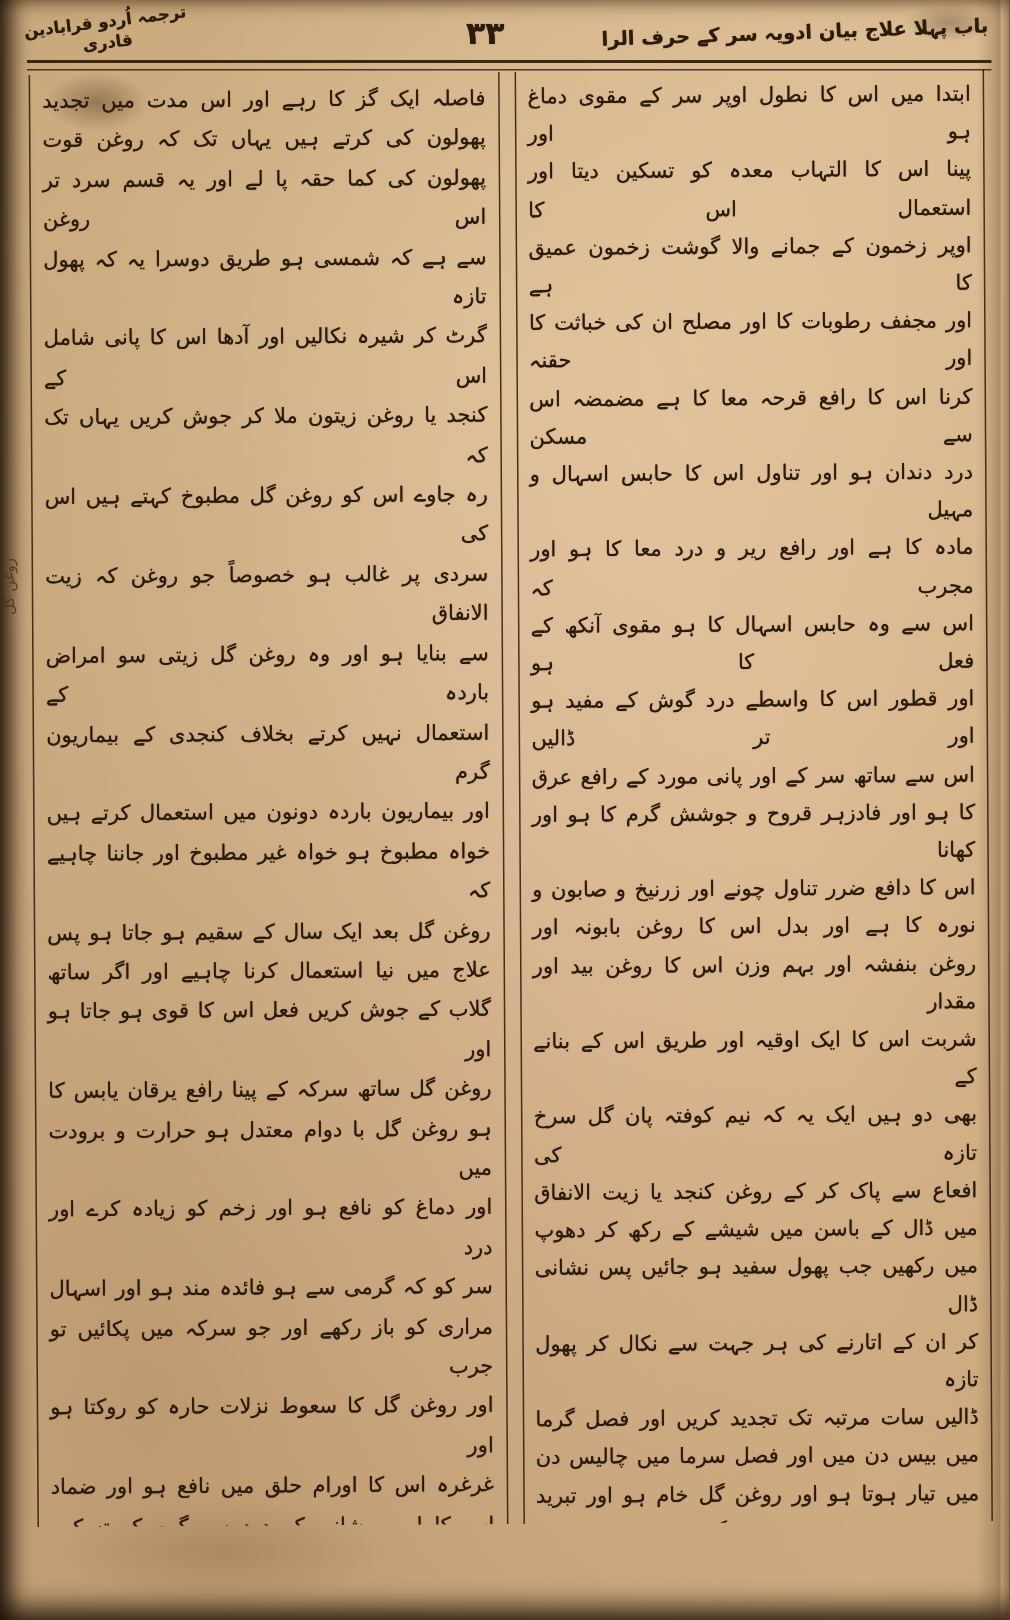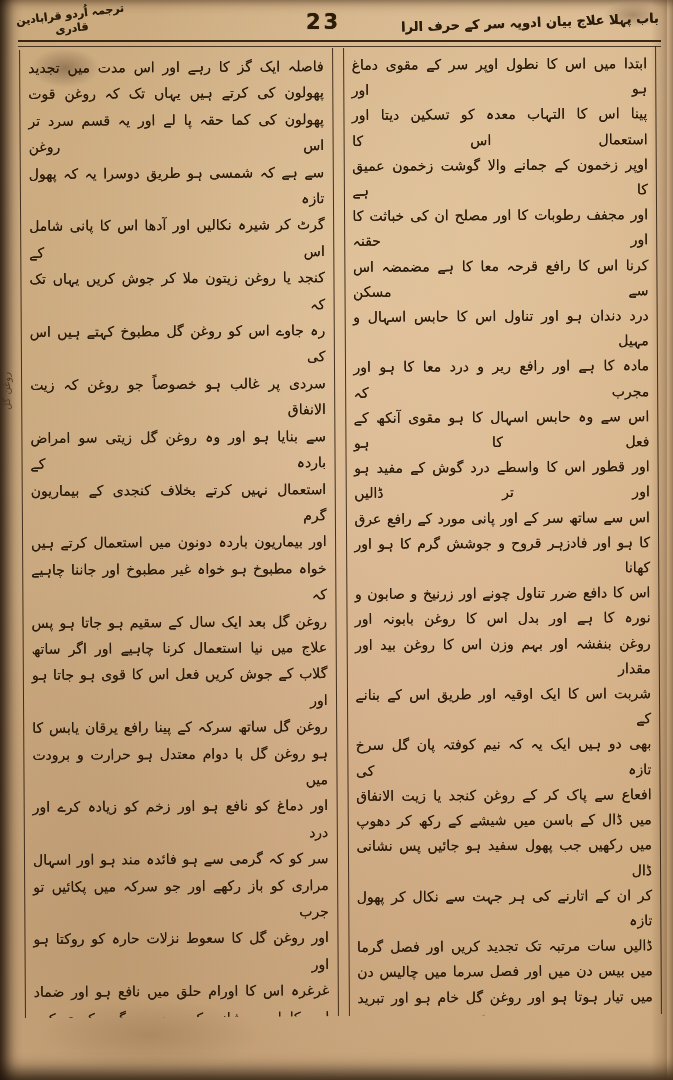--- a/index.html
+++ b/index.html
@@ -96,21 +96,21 @@
 
 <div class="page">
 
   <div class="crease-right"></div>
   <div class="stain stain-a"></div>
   <div class="stain stain-b"></div>
   <div class="stain stain-c"></div>
 
   <div class="header">
     <div class="hdr-right">باب پہلا علاج بیان ادویہ سر کے حرف الرا</div>
-    <div class="page-num">23</div>
+    <div class="page-num">۳۳</div>
     <div class="hdr-left">ترجمہ اُردو قرابادین قادری</div>
   </div>
 
   <div class="double-rule"></div>
 
   <div class="columns">
     <div class="col col-right">
         <div class="line">ابتدا میں اس کا نطول اوپر سر کے مقوی دماغ ہو اور</div>
         <div class="line">پینا اس کا التہاب معدہ کو تسکین دیتا اور استعمال اس کا</div>
         <div class="line">اوپر زخمون کے جمانے والا گوشت زخمون عمیق کا ہے</div>

